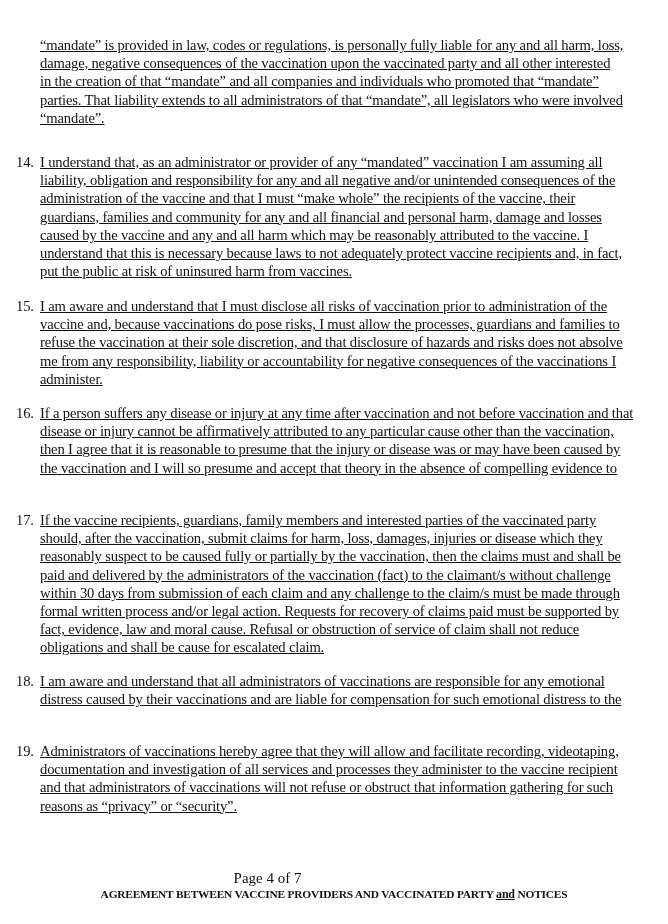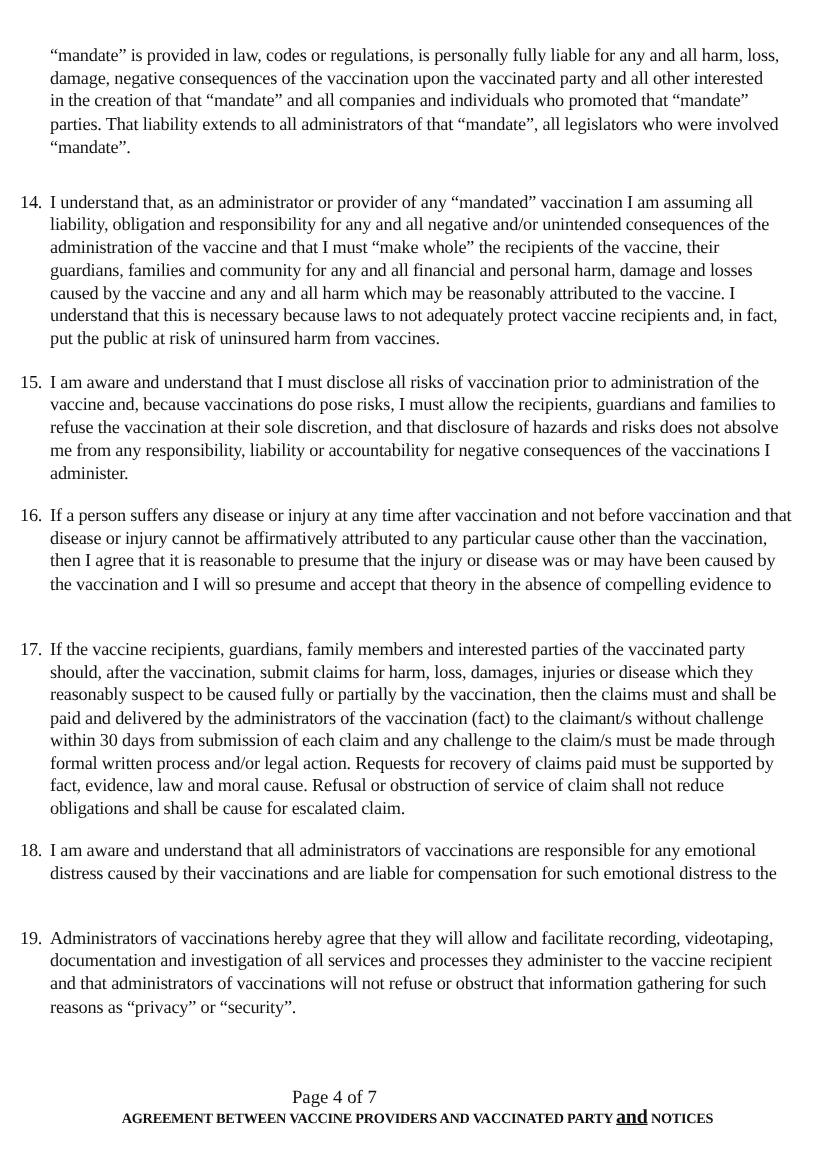--- a/index.html
+++ b/index.html
@@ -9,31 +9,31 @@
     color: #111111;
   }
   .page { position: absolute; left: 0; top: 0; width: 668px; height: 924px; }
   .para {
     position: absolute; left: 40px; width: 620px;
     font-size: 14.6px; line-height: 18.2px; letter-spacing: -0.15px;
   }
   .para .num {
     position: absolute; left: -24px; top: 0;
   }
-  .line { display: block; white-space: nowrap; }
+  .line { display: block; white-space: nowrap; text-decoration: underline; }
   .footer-page {
     position: absolute; left: 0; width: 535px; top: 869px;
     text-align: center; font-size: 15px; line-height: 18px;
   }
   .footer-title {
     position: absolute; left: 0; width: 668px; top: 887px;
     text-align: center; font-size: 11.4px; font-weight: bold; line-height: 14px;
     letter-spacing: -0.2px;
   }
-  .footer-title .lc { font-size: 16px; text-decoration: underline; }
+  .footer-title .lc { font-size: 12px; text-decoration: underline; }
 </style>
 </head>
 <body>
 
 <div class="page">
 
   <div class="para" style="top:36px;">
     <span class="line">“mandate” is provided in law, codes or regulations, is personally fully liable for any and all harm, loss,</span>
     <span class="line">damage, negative consequences of the vaccination upon the vaccinated party and all other interested</span>
     <span class="line">in the creation of that “mandate” and all companies and individuals who promoted that “mandate”</span>
@@ -48,21 +48,21 @@
     <span class="line">administration of the vaccine and that I must “make whole” the recipients of the vaccine, their</span>
     <span class="line">guardians, families and community for any and all financial and personal harm, damage and losses</span>
     <span class="line">caused by the vaccine and any and all harm which may be reasonably attributed to the vaccine. I</span>
     <span class="line">understand that this is necessary because laws to not adequately protect vaccine recipients and, in fact,</span>
     <span class="line">put the public at risk of uninsured harm from vaccines.</span>
   </div>
 
   <div class="para" style="top:297px;">
     <span class="num">15.</span>
     <span class="line">I am aware and understand that I must disclose all risks of vaccination prior to administration of the</span>
-    <span class="line">vaccine and, because vaccinations do pose risks, I must allow the recipients, guardians and families to</span>
+    <span class="line">vaccine and, because vaccinations do pose risks, I must allow the processes, guardians and families to</span>
     <span class="line">refuse the vaccination at their sole discretion, and that disclosure of hazards and risks does not absolve</span>
     <span class="line">me from any responsibility, liability or accountability for negative consequences of the vaccinations I</span>
     <span class="line">administer.</span>
   </div>
 
   <div class="para" style="top:404px;">
     <span class="num">16.</span>
     <span class="line">If a person suffers any disease or injury at any time after vaccination and not before vaccination and that</span>
     <span class="line">disease or injury cannot be affirmatively attributed to any particular cause other than the vaccination,</span>
     <span class="line">then I agree that it is reasonable to presume that the injury or disease was or may have been caused by</span>

